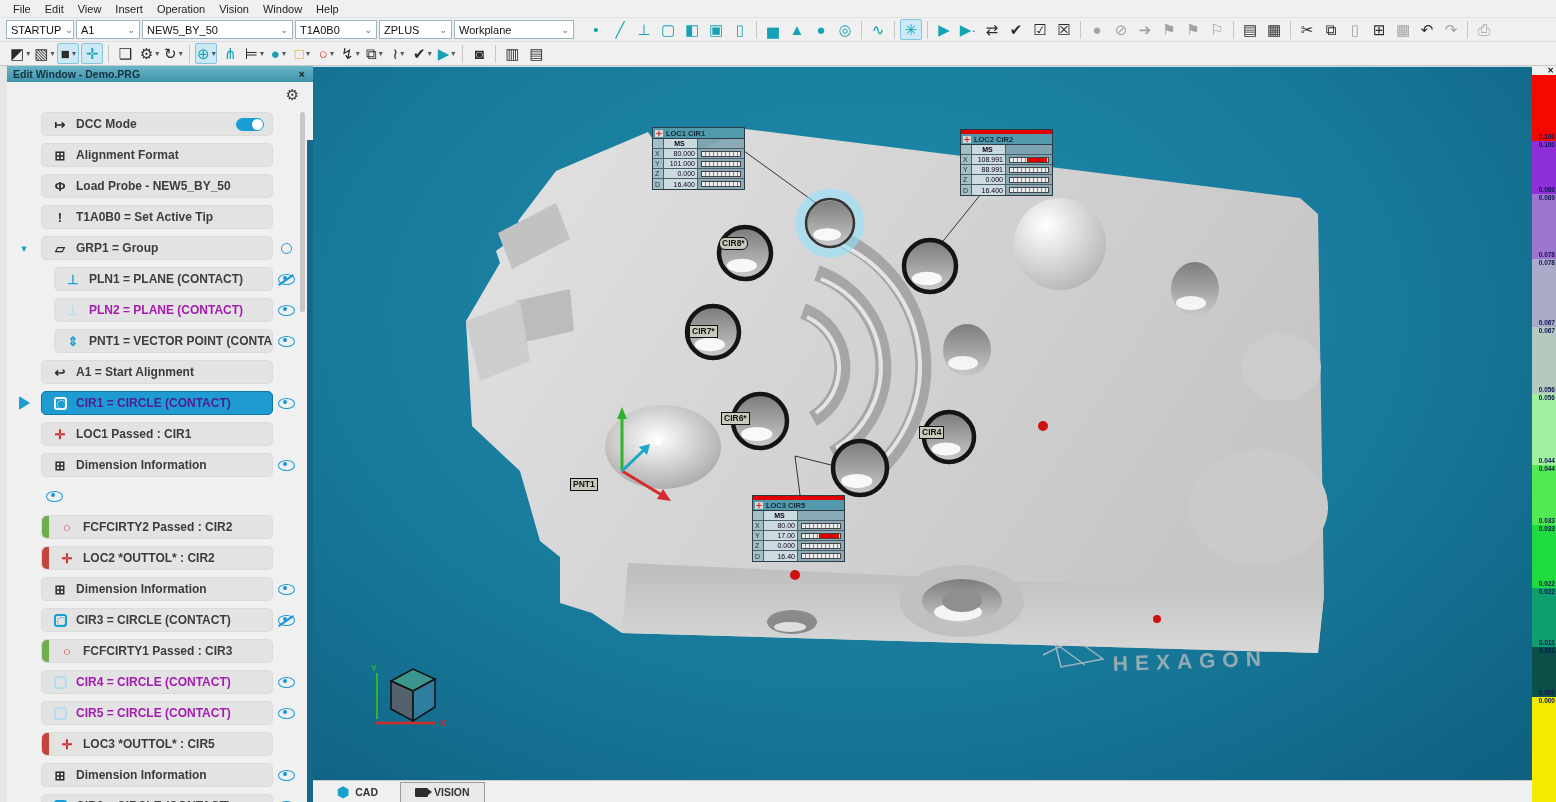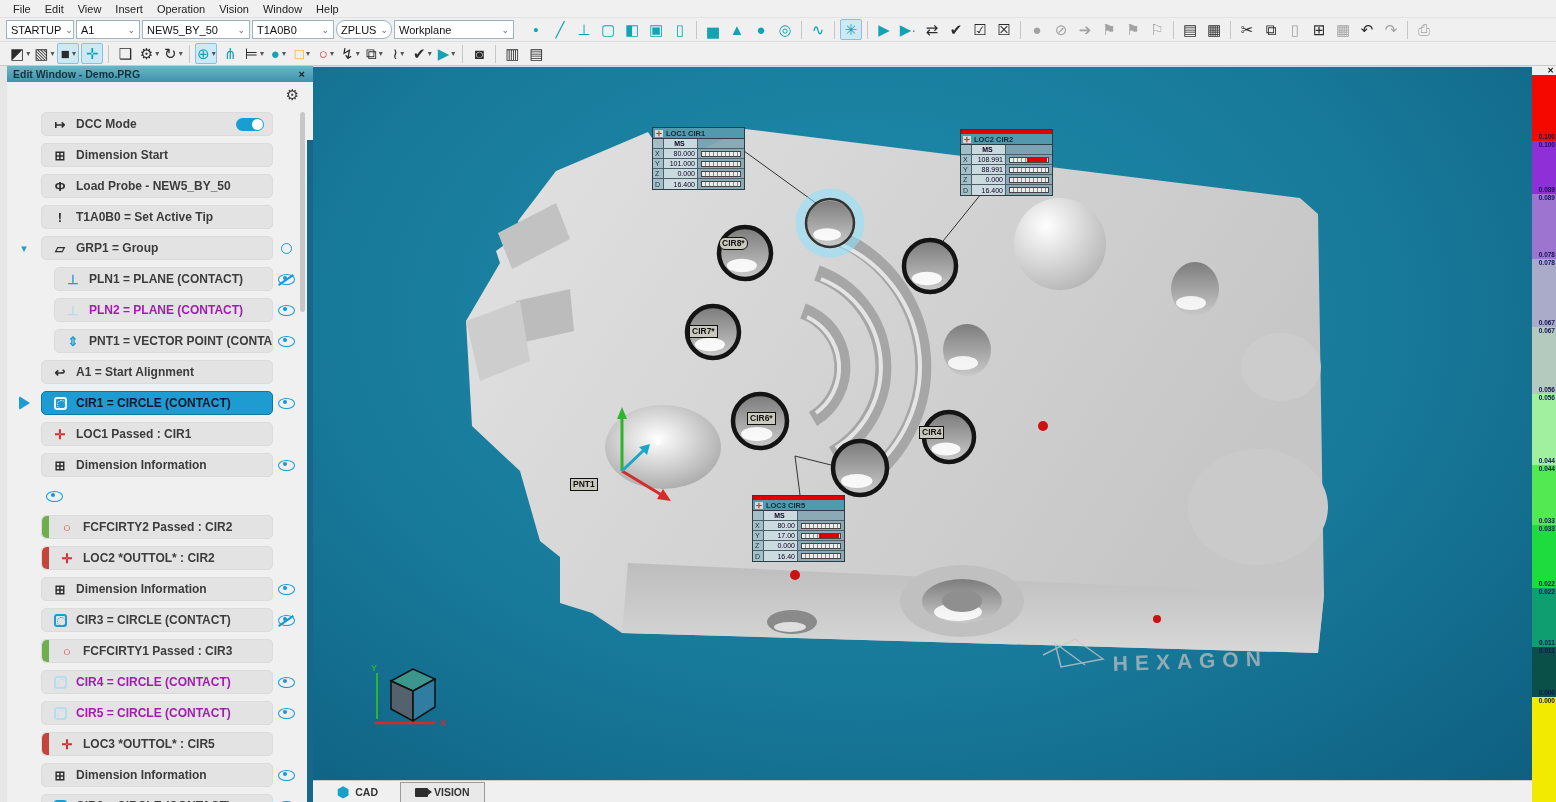--- a/index.html
+++ b/index.html
@@ -29,21 +29,21 @@
   .sb-gear { position:absolute; right:14px; top:20px; font-size:15px; color:#3a3a3a; }
   #sb-items { position:absolute; left:0; top:46px; right:14px; bottom:0; }
   .sb-row { display:flex; align-items:center; height:24px; margin-bottom:7px; }
   .sb-rail { width:34px; display:flex; align-items:center; justify-content:center; flex:none; }
   .expander { color:#1e9cd2; font-size:11px; }
   .pointer-marker { width:0; height:0; border-left:11px solid #1e9cd2; border-top:7px solid transparent; border-bottom:7px solid transparent; border-radius:2px; }
   .sb-item { position:relative; flex:1; height:24px; background:#e4e3e4; border:1px solid #dcdbdc; border-radius:5px; display:flex; align-items:center; gap:8px; padding:0 8px 0 10px; overflow:hidden; white-space:nowrap; }
   .sb-item.indent { margin-left:13px; }
   .sb-item .lbl { font-size:12px; font-weight:600; color:#3c3c3c; }
   .sb-item.selected { background:#1e9cd2; border-color:#1076a4; }
-  .sb-item.selected .lbl { color:#0f172a; }
+  .sb-item.selected .lbl { color:#4c1d95; }
   .sb-item.disabled .lbl { color:#a21caf;text-align:center; }
   .sb-item.disabled .iglyph { color:#b7dcee !important; }
   .sb-ico { width:16px; flex:none; display:flex; align-items:center; justify-content:center; }
   .iglyph { font-size:13px; font-weight:bold; }
   .i-dark { color:#2e2e2e; } .i-teal { color:#199ed4; } .i-red { color:#cf3030; }
   .circfeat { width:13px; height:13px; border:2px solid #199ed4; border-radius:3px; position:relative; }
   .circfeat::before { content:""; position:absolute; left:1px; top:1px; width:7px; height:7px; border:1.5px dotted #199ed4; border-radius:50%; }
   .sb-item.selected .circfeat, .sb-item.selected .circfeat::before { border-color:#eaf7ff; }
   .sb-item.disabled .circfeat, .sb-item.disabled .circfeat::before { border-color:#b7dcee; }
   .accent { position:absolute; left:0; top:0; bottom:0; width:7px; border-radius:5px 0 0 5px; }
@@ -111,29 +111,29 @@
   <div id="toolbar1">
     <div id="tb1-dropdowns" style="display:flex;align-items:center;">
         <div class="combo" style="width: 68px;">
           <span>STARTUP</span>
           <span class="combo-arrow">⌄</span>
         </div>
         <div class="combo" style="width: 64px;">
           <span>A1</span>
           <span class="combo-arrow">⌄</span>
         </div>
-        <div class="combo" style="width: 108px;">
+        <div class="combo" style="width: 151px;">
           <span>NEW5_BY_50</span>
           <span class="combo-arrow">⌄</span>
         </div>
         <div class="combo" style="width: 82px;">
           <span>T1A0B0</span>
           <span class="combo-arrow">⌄</span>
         </div>
-        <div class="combo" style="width: 56px; border-radius: 9px;">
+        <div class="combo" style="width: 73px;">
           <span>ZPLUS</span>
           <span class="combo-arrow">⌄</span>
         </div>
         <div class="combo" style="width: 120px;">
           <span>Workplane</span>
           <span class="combo-arrow">⌄</span>
         </div>
       </div>
     <div id="tb1-icons" style="display:flex;align-items:center;margin-left:8px;">
         <span class="tbtn">
@@ -354,21 +354,21 @@
             <span class="toggle"></span>
           </div>
           <div class="sb-gutter"></div>
         </div>
         <div class="sb-row">
           <div class="sb-rail"></div>
           <div class="sb-item">
             <span class="sb-ico">
               <span class="iglyph i-dark">⊞</span>
             </span>
-            <span class="lbl">Dimension Start</span>
+            <span class="lbl">Alignment Format</span>
           </div>
           <div class="sb-gutter"></div>
         </div>
         <div class="sb-row">
           <div class="sb-rail"></div>
           <div class="sb-item">
             <span class="sb-ico">
               <span class="iglyph i-dark">Φ</span>
             </span>
             <span class="lbl">Load Probe - NEW5_BY_50</span>
@@ -730,21 +730,21 @@
         <polygon points="100,624 122,612 122,640 100,654" fill="#3a84a8" fill-opacity="0.7" stroke="#111" stroke-width="1.5"></polygon>
         <line x1="64" y1="652" x2="64" y2="606" stroke="#2db52d" stroke-width="2"></line>
         <line x1="62" y1="656" x2="122" y2="656" stroke="#d42b2b" stroke-width="2.5"></line>
         <text id="axis-y" x="58" y="604" font-size="9" fill="#2db52d" font-weight="bold">Y</text>
         <text id="axis-x" x="127" y="659" font-size="9" fill="#d42b2b" font-weight="bold">X</text>
       </g>
     </svg>
     <div id="overlay">
         <div class="feat-label" style="left: 406px; top: 170px; border-radius: 6px;">CIR8*</div>
         <div class="feat-label" style="left: 376px; top: 258px;">CIR7*</div>
-        <div class="feat-label" style="left: 434px; top: 345px;">CIR6*</div>
+        <div class="feat-label" style="left: 408px; top: 345px;">CIR6*</div>
         <div class="feat-label" style="left: 606px; top: 359px;">CIR4</div>
         <div class="feat-label" style="left: 257px; top: 411px;">PNT1</div>
         <div class="mtable" style="left: 339px; top: 60px;">
           <div class="mt-title">
             <span class="mt-ico">✛</span>
             <span>LOC1 CIR1</span>
           </div>
           <div class="mt-row mt-head">
             <span class="mt-a"></span>
             <span class="mt-v">MS</span>

